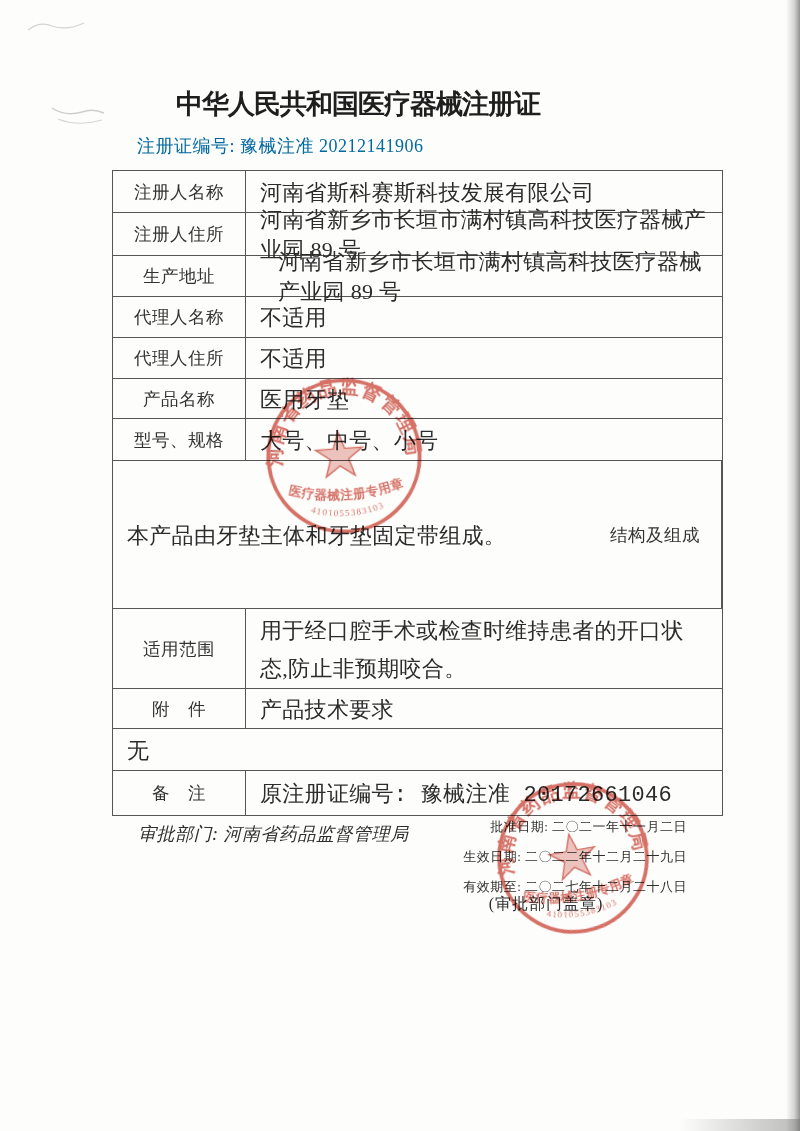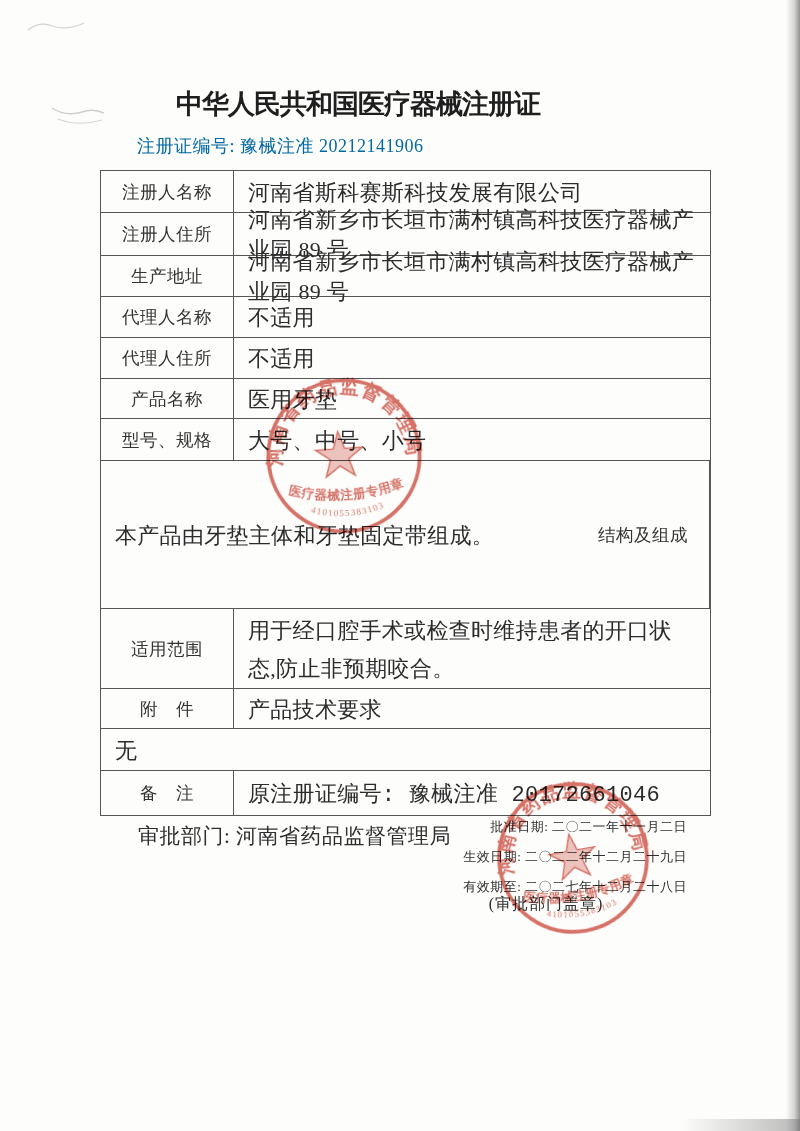--- a/index.html
+++ b/index.html
@@ -29,45 +29,45 @@
     position:absolute; left:0; top:86px; width:716px;
     text-align:center; font-size:27px; font-weight:bold; letter-spacing:-1px;
     color:#1e1e1e;
   }
   .reg-line {
     position:absolute; left:137px; top:134px;
     font-size:18px; color:#0369a1; letter-spacing:.5px;
   }
   
   .reg-table {
-    position:absolute; left:100px; top:170px; width:611px;
+    position:absolute; left:112px; top:170px; width:611px;
     border:1.6px solid #565656;
     background:rgba(255,255,255,.0);
   }
   .row { display:flex; }
   .row + .row { border-top:1px solid #565656; }
   .cell.label {
     width:133px; flex:0 0 133px;
     border-right:1.2px solid #565656;
     display:flex; align-items:center; justify-content:center;
     font-size:17.5px; color:#333; letter-spacing:.5px; text-align:center;
   }
   .cell.value {
     flex:1; padding:2px 14px 0 14px;
     display:flex; align-items:center;
     font-size:22px; color:#2c2c2c; letter-spacing:.3px;
   }
-  .rh-a { height:41px; } .rh-b { height:43px; } .rh-c { height:41px; }
+  .rh-a { height:41px; } .rh-b { height:43px; } .rh-c { height:41px;gap:18px; }
   .rh-d { height:41px; } .rh-e { height:41px; } .rh-f { height:40px; }
   .rh-g { height:42px; } .rh-h { height:148px; } .rh-i { height:80px; }
   .rh-j { height:40px; } .rh-k { height:42px; } .rh-l { height:45px;font-family:Liberation Mono, monospace; }
   .rh-i .cell.value span { line-height:38px; display:block; }
   
   .approval-dept {
-    position:absolute; left:138px; top:822px; font-size:21px; letter-spacing:.5px;
+    position:absolute; left:138px; top:822px; font-size:18px; letter-spacing:.5px;font-style:italic;
   }
   .dates-block {
     position:absolute; right:113px; top:812px;
     text-align:right; font-size:13px; line-height:30px; letter-spacing:.5px;
   }
   .seal-note {
     position:absolute; left:446px; top:894px; width:200px;
     text-align:center; font-size:16px; letter-spacing:1px;
   }
   

